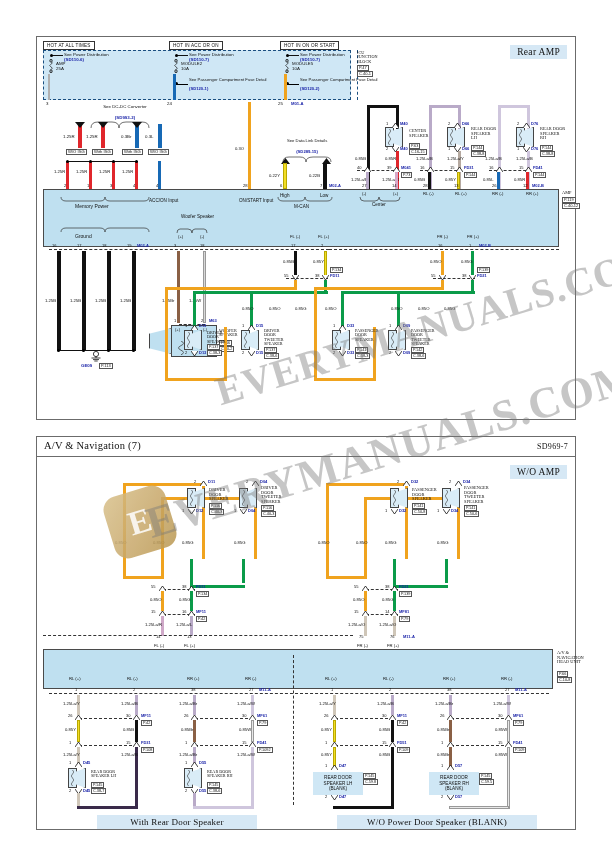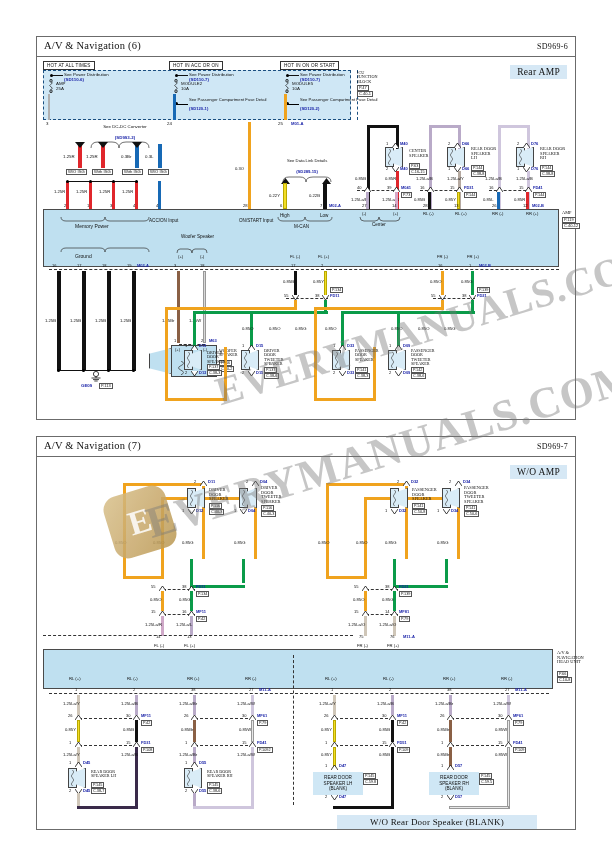--- a/index.html
+++ b/index.html
@@ -90,24 +90,20 @@
       opacity:.85;}
   .wm-badge span{position:absolute;left:50%;top:50%;transform:translate(-50%,-50%);
       font-family:"Liberation Serif",serif;font-weight:bold;font-size:34px;color:#fff;opacity:.85;}
 </style>
 </head>
 <body>
 
 <div class="page">
 
   <div class="sheet" id="sheet1">
-    <div class="sheet-head">
-      <div class="sheet-title">A/V &amp; Navigation (6)</div>
-      <div class="sheet-code">SD969-6</div>
-    </div>
     <div class="sheet-body">
 
       <div class="variant-badge">Rear AMP</div>
 
       <div class="hotbar" style="left:6px;top:4px;">HOT AT ALL TIMES</div>
       <div class="hotbar" style="left:132px;top:4px;">HOT IN ACC OR ON</div>
       <div class="hotbar" style="left:243px;top:4px;">HOT IN ON OR START</div>
 
       <div class="fuseblock" style="left:6px;top:13px;width:308px;height:50px;"></div>
 
@@ -968,20 +964,21 @@
           <path d="M0 0 L3.5 5 L7 0" stroke="#111" stroke-width=".8" fill="#fff"></path>
         </svg>
       <div class="lbl" style="left:148px;top:332px;font-size:4px;">2</div>
       <div class="lbl-b" style="left:162px;top:332px;font-size:4px;">D55</div>
       <div class="lbl-s" style="left:170px;top:313px;font-size:4.2px;width:30px;white-space:normal;">REAR DOOR SPEAKER RH</div>
       <div class="boxed" style="left:170px;top:325px;font-size:3.8px;">P.145</div>
       <div class="boxed" style="left:170px;top:331px;font-size:3.8px;">C.38-6</div>
       <div class="wire" style="left:156px;top:336px;width:3.2px;height:16px;background:#b9aac8;"></div>
       <div class="wire" style="left:156px;top:349px;width:60px;height:3.4px;background:#cfc6dd;"></div>
 
+      <div class="caption" style="left:60px;top:358px;width:140px;">With Rear Door Speaker</div>
 
       <div class="wire" style="left:296px;top:238px;width:3.2px;height:20px;background:#cfc6b8;"></div>
       <div class="wire" style="left:354px;top:238px;width:3.2px;height:20px;background:#b9aac8;"></div>
       <div class="wire" style="left:412px;top:238px;width:3.2px;height:20px;background:#b9aac8;"></div>
       <div class="wire" style="left:470px;top:238px;width:3.2px;height:20px;background:#cfc6dd;"></div>
       <div class="lbl" style="left:282px;top:245px;font-size:4.2px;">1.25La/Y</div>
       <div class="lbl" style="left:340px;top:245px;font-size:4.2px;">1.25La/B</div>
       <div class="lbl" style="left:398px;top:245px;font-size:4.2px;">1.25La/Br</div>
       <div class="lbl" style="left:456px;top:245px;font-size:4.2px;">1.25La/W</div>
 
@@ -1072,21 +1069,21 @@
       <div class="blankspk" style="left:392px;top:315px;width:46px;">REAR DOOR SPEAKER RH (BLANK)</div>
       <div class="boxed" style="left:442px;top:316px;font-size:3.8px;">P.145</div>
       <div class="boxed" style="left:442px;top:322px;font-size:3.8px;">C.59.5</div>
       <svg class="conn" style="left:410px;top:338px;" viewBox="0 0 7 5">
           <path d="M0 0 L3.5 5 L7 0" stroke="#111" stroke-width=".8" fill="#fff"></path>
         </svg>
       <div class="lbl" style="left:404px;top:338px;font-size:4px;">2</div>
       <div class="lbl-b" style="left:418px;top:338px;font-size:4px;">D57</div>
       <div class="wire" style="left:412px;top:349px;width:60px;height:3.4px;background:#e8e8e8;border:.4px solid #999;box-sizing:border-box;"></div>
 
-      <div class="caption" style="left:300px;top:358px;width:180px;">W/O Rear Door Speaker (BLANK)</div>
+      <div class="caption" style="left:300px;top:358px;width:180px;">W/O Power Door Speaker (BLANK)</div>
 
     </div>
   </div>
 
   <div class="wm">
     <div class="wm-badge" style="left:108px;top:490px;">
       <span>E</span>
     </div>
     <div class="wm-text" style="left:140px;top:500px;">EVERYMANUALS.COM</div>
     <div class="wm-text" style="left:210px;top:370px;font-size:40px;">EVERYMANUALS.COM</div>

